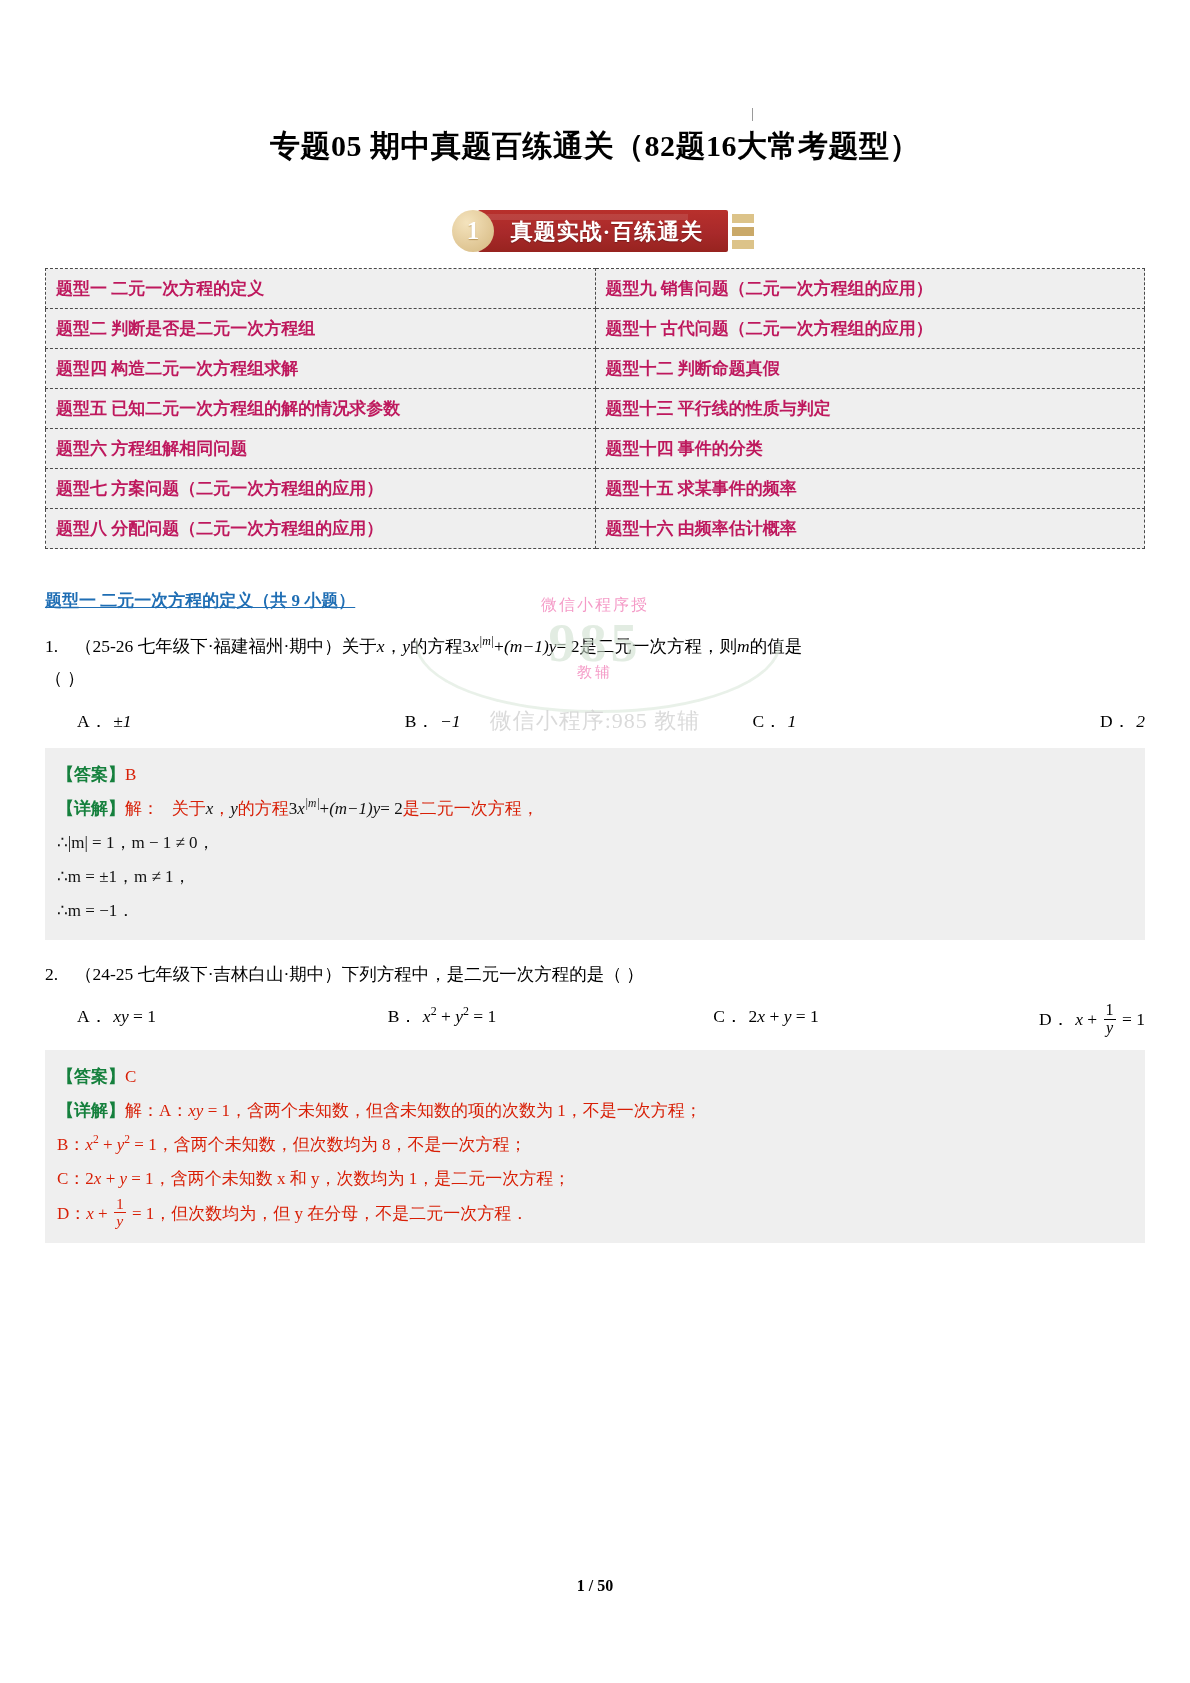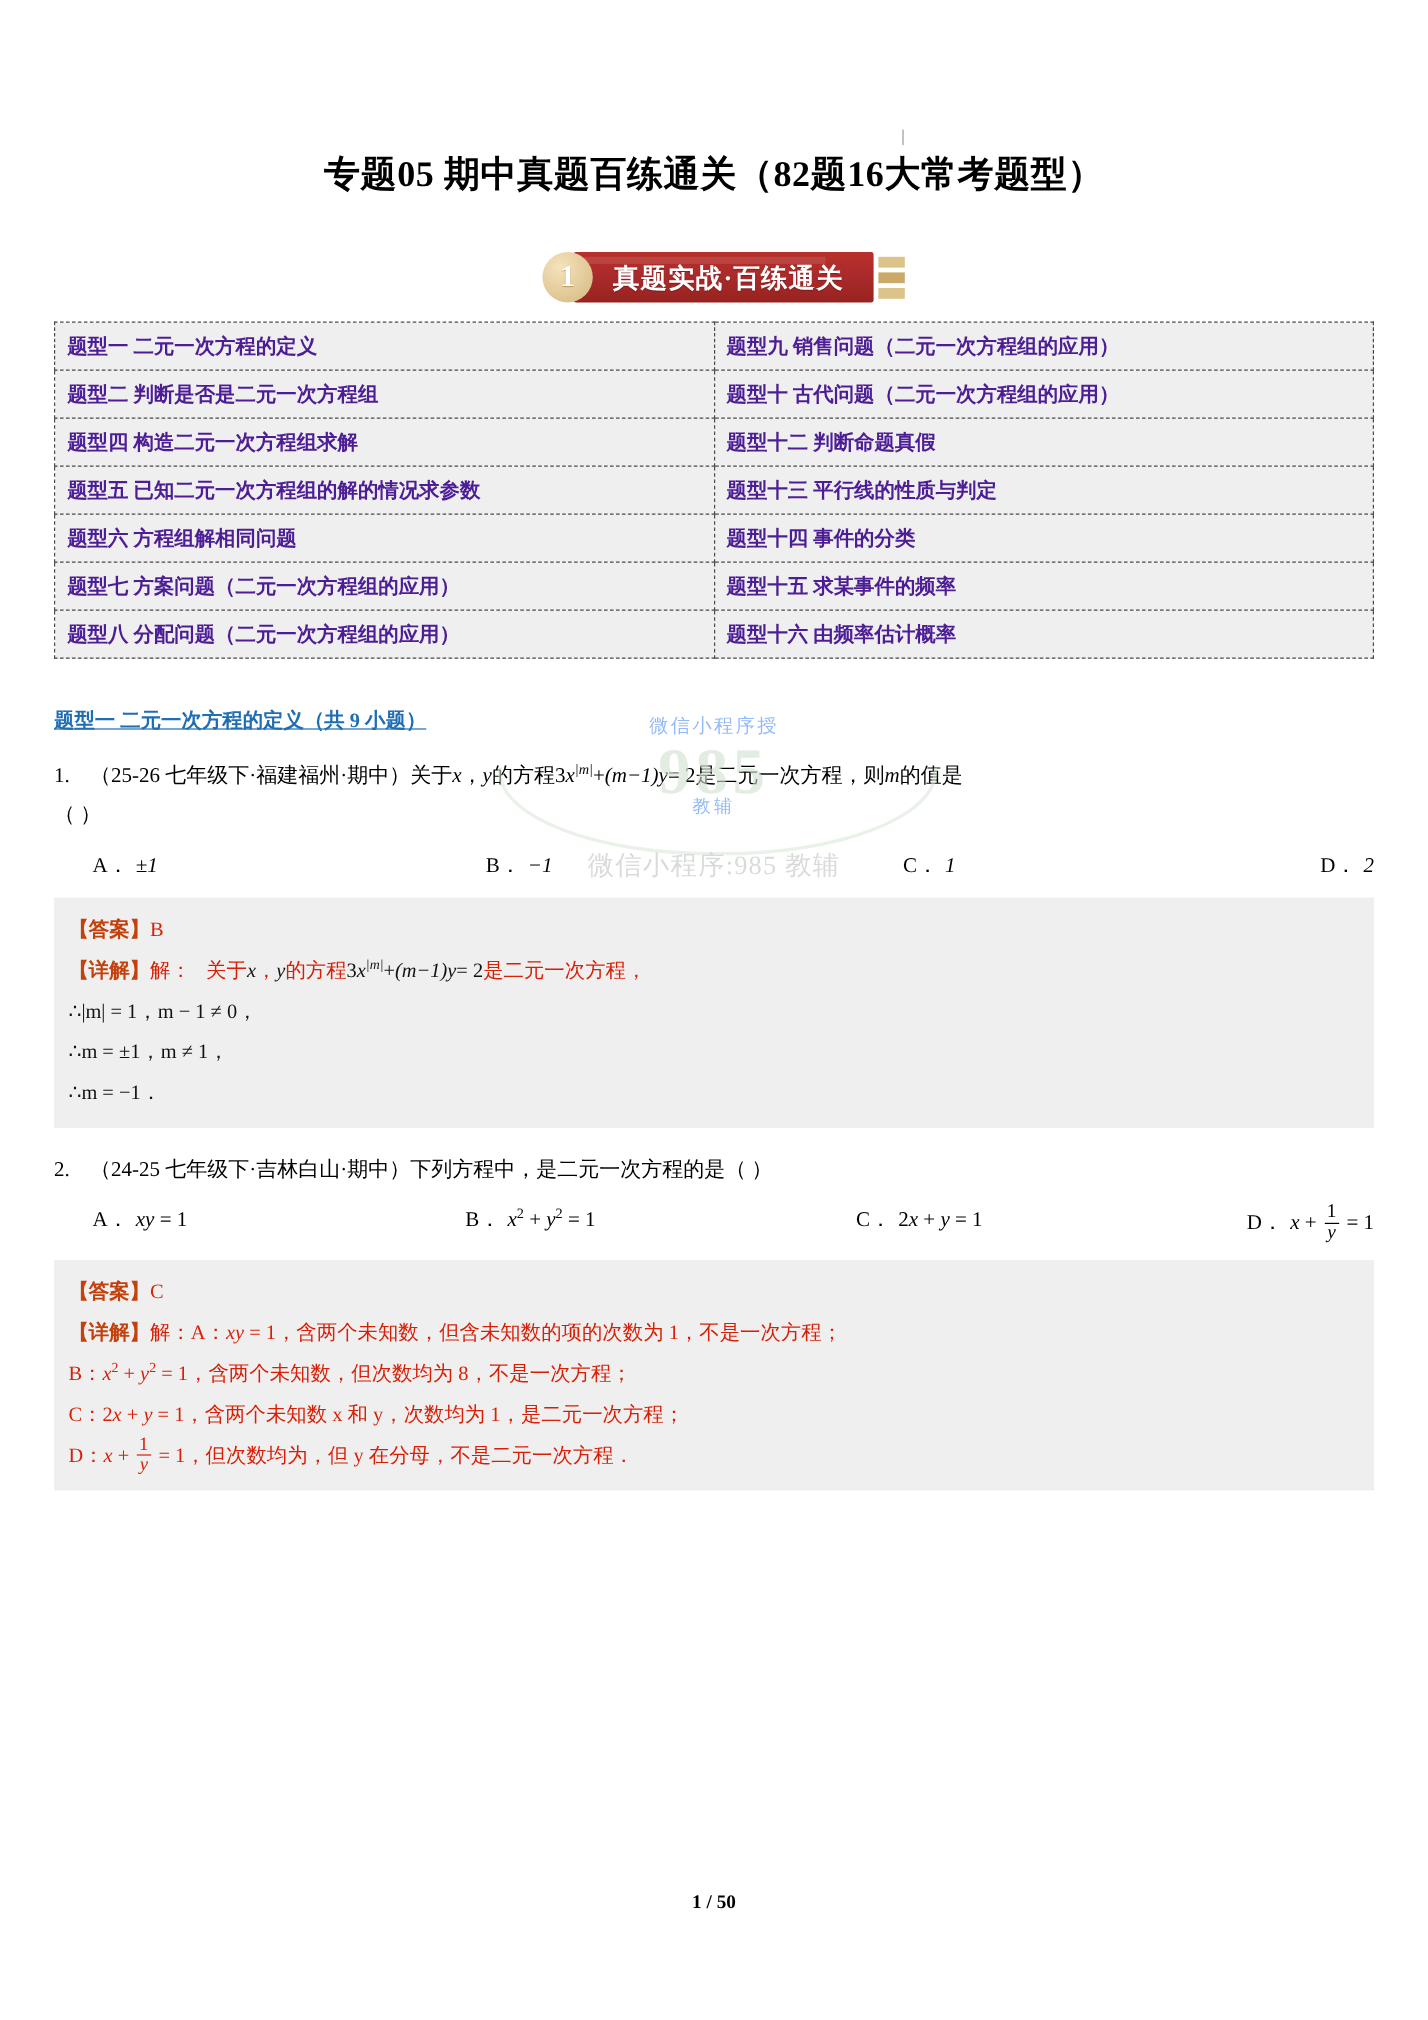--- a/index.html
+++ b/index.html
@@ -134,21 +134,21 @@
     margin-top: 6px;
   }
   .toc td {
     border: 1px dashed #4a4a4a;
     background: #efefef;
     padding: 7px 10px 8px 10px;
     height: 24px;
     vertical-align: middle;
   }
   .toc-label {
-    color: #4c1d95;
+    color: #be185d;
     font-weight: bold;
     font-size: 17px;
     white-space: nowrap;
     font-family: "Liberation Serif", "DejaVu Serif", serif;
   }
 
   
   .section-heading {
     margin-top: 40px;
     font-size: 17px;
@@ -193,21 +193,21 @@
   
   .answer-block {
     background: #efefef;
     margin-top: 13px;
     padding: 10px 12px 12px 12px;
     color: #d81f06;
     font-size: 17px;
     line-height: 2.0;
   }
   .answer-block .lbl {
-    color: #c2410c;
+    color: #15803d;
     font-weight: bold;
   }
   .answer-block .blk { display: block; }
   .ans-value { color: #d81f06; }
   .math { font-family: "Liberation Serif", "DejaVu Serif", serif; font-style: italic; }
   .math .up { font-style: normal; }
   .black { color: #111; }
 
   
   sup.s { font-size: 0.68em; vertical-align: super; font-style: italic; }
@@ -221,21 +221,21 @@
     margin: 0 2px;
   }
   .frac .n { display: block; padding: 0 2px; }
   .frac .d { display: block; border-top: 1.2px solid currentColor; padding: 0 2px; font-style: italic; }
 
   
   .wm {
     position: absolute;
     pointer-events: none;
     user-select: none;
-    color: #3b82f6;
+    color: #ec4899;
     opacity: 0.55;
     font-family: "Liberation Serif", "DejaVu Serif", serif;
     text-align: center;
   }
   .wm-top {
     left: 435px;
     top: 595px;
     width: 320px;
     font-size: 16px;
     letter-spacing: 2px;

